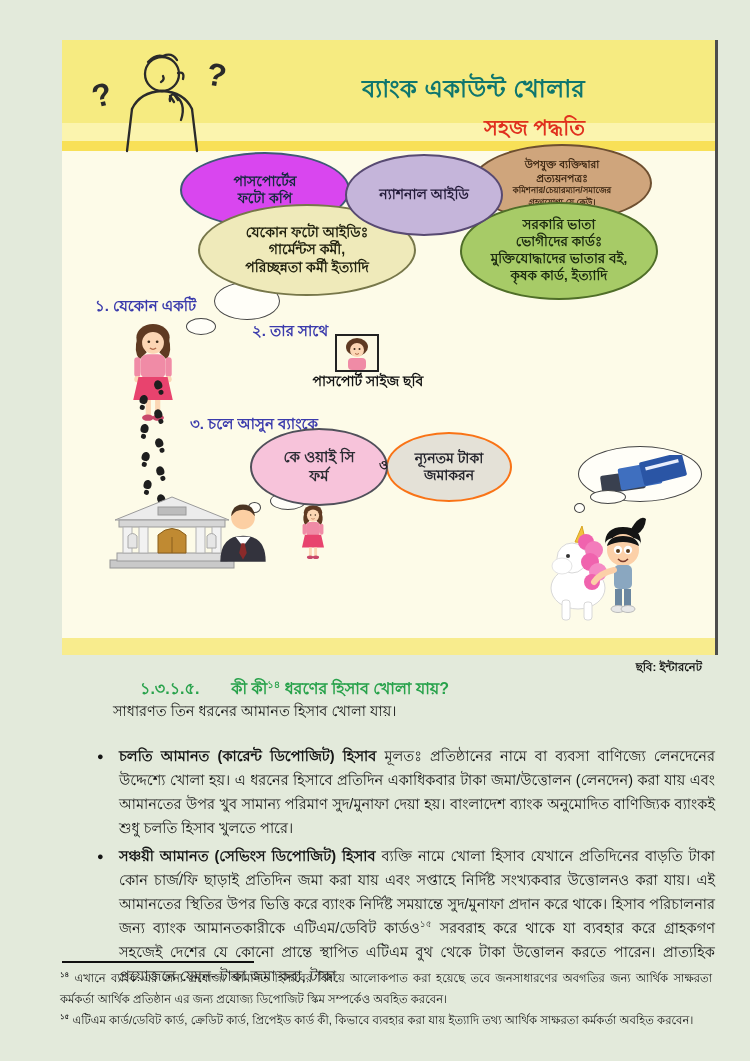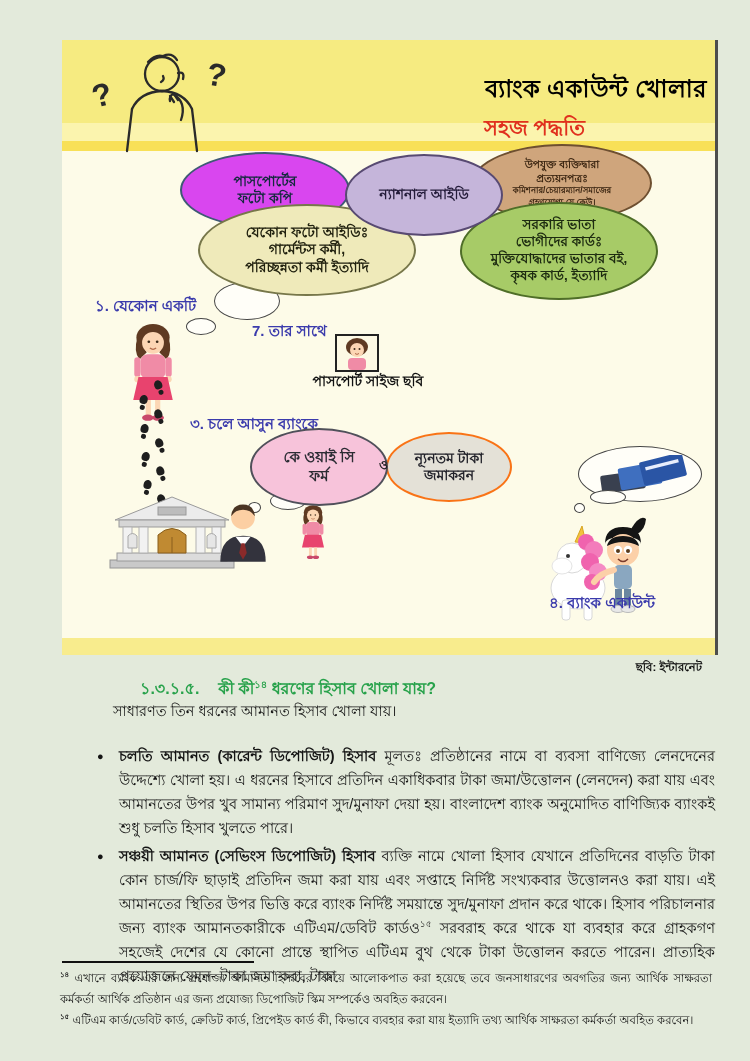--- a/index.html
+++ b/index.html
@@ -8,22 +8,22 @@
   .page { position:relative; width:750px; height:1061px; background:#e3eadb; overflow:hidden; color:#141414; }
 
   
   .panel { position:absolute; left:62px; top:40px; width:656px; height:615px;
            background:#fdfbe8; border-right:3px solid #4d4d4d; }
   .band-top    { position:absolute; left:0; top:0;    width:100%; height:83px;  background:#f6eb81; }
   .strip-light { position:absolute; left:0; top:83px; width:100%; height:18px;  background:#fbf4ae; }
   .strip-gold  { position:absolute; left:0; top:101px;width:100%; height:10px;  background:#f8e057; }
   .band-bottom { position:absolute; left:0; top:598px;width:100%; height:17px;  background:#f8ec8d; }
 
-  .ig-title    { position:absolute; left:300px; top:30px; width:345px; text-align:right;
-                 font-size:24px; font-weight:bold; color:#000000; letter-spacing:.5px;font-family:Liberation Serif, serif; }
+  .ig-title    { position:absolute; left:300px; top:30px; width:345px; text-align:left;
+                 font-size:24px; font-weight:bold; color:#0f766e; letter-spacing:.5px; }
   .ig-subtitle { position:absolute; left:300px; top:72px; width:345px; text-align:center;
                  font-size:21px; font-weight:bold; color:#e0301e; }
 
   .opt { position:absolute; border-radius:50%; display:flex; flex-direction:column;
          align-items:center; justify-content:center; text-align:center;
          white-space:pre-line; font-weight:bold; line-height:1.25; }
   .opt-blue     { left:118px; top:112px; width:170px; height:76px; background:#d946ef; border:2px solid #3f5a75; color:#13293d; font-size:14px; z-index:2; }
   .opt-lavender { left:283px; top:114px; width:158px; height:82px; background:#c5b5da; border:2px solid #584a72; color:#241c3a; font-size:14px; z-index:3; }
   .opt-tan      { left:410px; top:104px; width:180px; height:78px; background:#cfa57c; border:2px solid #6e4f30; color:#3a2410; z-index:1; }
   .opt-tan .t1  { font-size:10.5px; line-height:1.3; }
@@ -47,21 +47,21 @@
 
   .opt-pink { left:188px; top:388px; width:138px; height:78px; background:#f7c3da; border:2px solid #50505a; color:#2c2c34; font-size:15px; z-index:2; }
   .opt-gray { left:324px; top:392px; width:126px; height:70px; background:#e4e1d7; border:2px solid #f97316; color:#22222a; font-size:14px; z-index:1; }
   .connector-o { position:absolute; left:317px; top:416px; font-size:12px; font-weight:bold; color:#222; z-index:3; }
 
   .fig { position:absolute; }
 
   
   .img-caption { position:absolute; top:659px; right:48px; font-size:11.5px; font-weight:600; color:#111; }
 
-  .section-heading { position:absolute; left:140px; top:676px; display:flex; gap:19px;
+  .section-heading { position:absolute; left:140px; top:676px; display:flex; gap:32px;
                      font-size:16px; font-weight:bold; color:#28a24b; }
   sup { font-size:62%; vertical-align:super; line-height:0; }
 
   .intro { position:absolute; left:113px; top:700px; font-size:14.5px; }
 
   .bullets { position:absolute; left:97px; top:744px; width:618px; }
   .bullet  { position:relative; padding-left:22px; text-align:justify;
              font-size:14.5px; line-height:24px; margin-bottom:4px; }
   .bullet .dot { position:absolute; left:0; top:0; font-size:11px; line-height:24px; }
   .bullet b { font-weight:bold; }
@@ -133,21 +133,21 @@
       <rect x="42" y="34" width="6" height="19" rx="3" fill="#f08ba6"></rect>
       <circle cx="15" cy="55" r="3" fill="#fcd6b4"></circle>
         <circle cx="45" cy="55" r="3" fill="#fcd6b4"></circle>
       <path d="M16,53 h28 l5,22 h-38 z" fill="#e8436e"></path>
       <rect x="23" y="75" width="5" height="15" fill="#fcd6b4"></rect>
       <rect x="32" y="75" width="5" height="15" fill="#fcd6b4"></rect>
       <ellipse cx="25" cy="92" rx="5.5" ry="3" fill="#c9486a"></ellipse>
       <ellipse cx="35" cy="92" rx="5.5" ry="3" fill="#c9486a"></ellipse>
     </svg>
 
-    <div class="step" style="left:190px; top:279px;">7. তার সাথে</div>
+    <div class="step" style="left:190px; top:279px;">২. তার সাথে</div>
     <div class="passport-frame">
       <svg width="40" height="34" viewBox="0 0 40 34">
         <ellipse cx="20" cy="11" rx="11" ry="9" fill="#5f3a22"></ellipse>
         <circle cx="20" cy="14" r="7" fill="#fcd6b4"></circle>
         <circle cx="17.5" cy="13" r="1" fill="#3a2a1a"></circle>
           <circle cx="22.5" cy="13" r="1" fill="#3a2a1a"></circle>
         <path d="M18,17.5 q2,1.8 4,0" stroke="#b06a4a" stroke-width="1" fill="none"></path>
         <rect x="11" y="22" width="18" height="12" rx="4" fill="#f08ba6"></rect>
       </svg>
     </div>
@@ -247,21 +247,20 @@
         <circle cx="94" cy="41" r="2" fill="#5a3a1a"></circle>
       <path d="M84,49 q5,5 10,0" stroke="#7a3a2a" stroke-width="1.6" fill="none"></path>
       <rect x="80" y="55" width="18" height="24" rx="5" fill="#8aa7c0"></rect>
       <path d="M80,60 q-14,3 -20,12" stroke="#fcd0a8" stroke-width="6" fill="none" stroke-linecap="round"></path>
       <rect x="81" y="79" width="7" height="17" fill="#6b87a0"></rect>
       <rect x="90" y="79" width="7" height="17" fill="#6b87a0"></rect>
       <ellipse cx="84" cy="99" rx="7" ry="3.5" fill="#e8e8e8" stroke="#bbb"></ellipse>
       <ellipse cx="94" cy="99" rx="7" ry="3.5" fill="#e8e8e8" stroke="#bbb"></ellipse>
     </svg>
 
-    <div class="step" style="left:440px; top:551px; width:200px; text-align:center;">৪. ব্যাংক একাউন্ট</div>
   </div>
 
   <div class="img-caption">ছবি: ইন্টারনেট</div>
 
   <div class="section-heading">
     <span>১.৩.১.৫.</span>
     <span><span>কী কী</span><sup>১৪</sup><span> ধরণের হিসাব খোলা যায়?</span></span>
   </div>
 
   <div class="intro">সাধারণত তিন ধরনের আমানত হিসাব খোলা যায়।</div>

